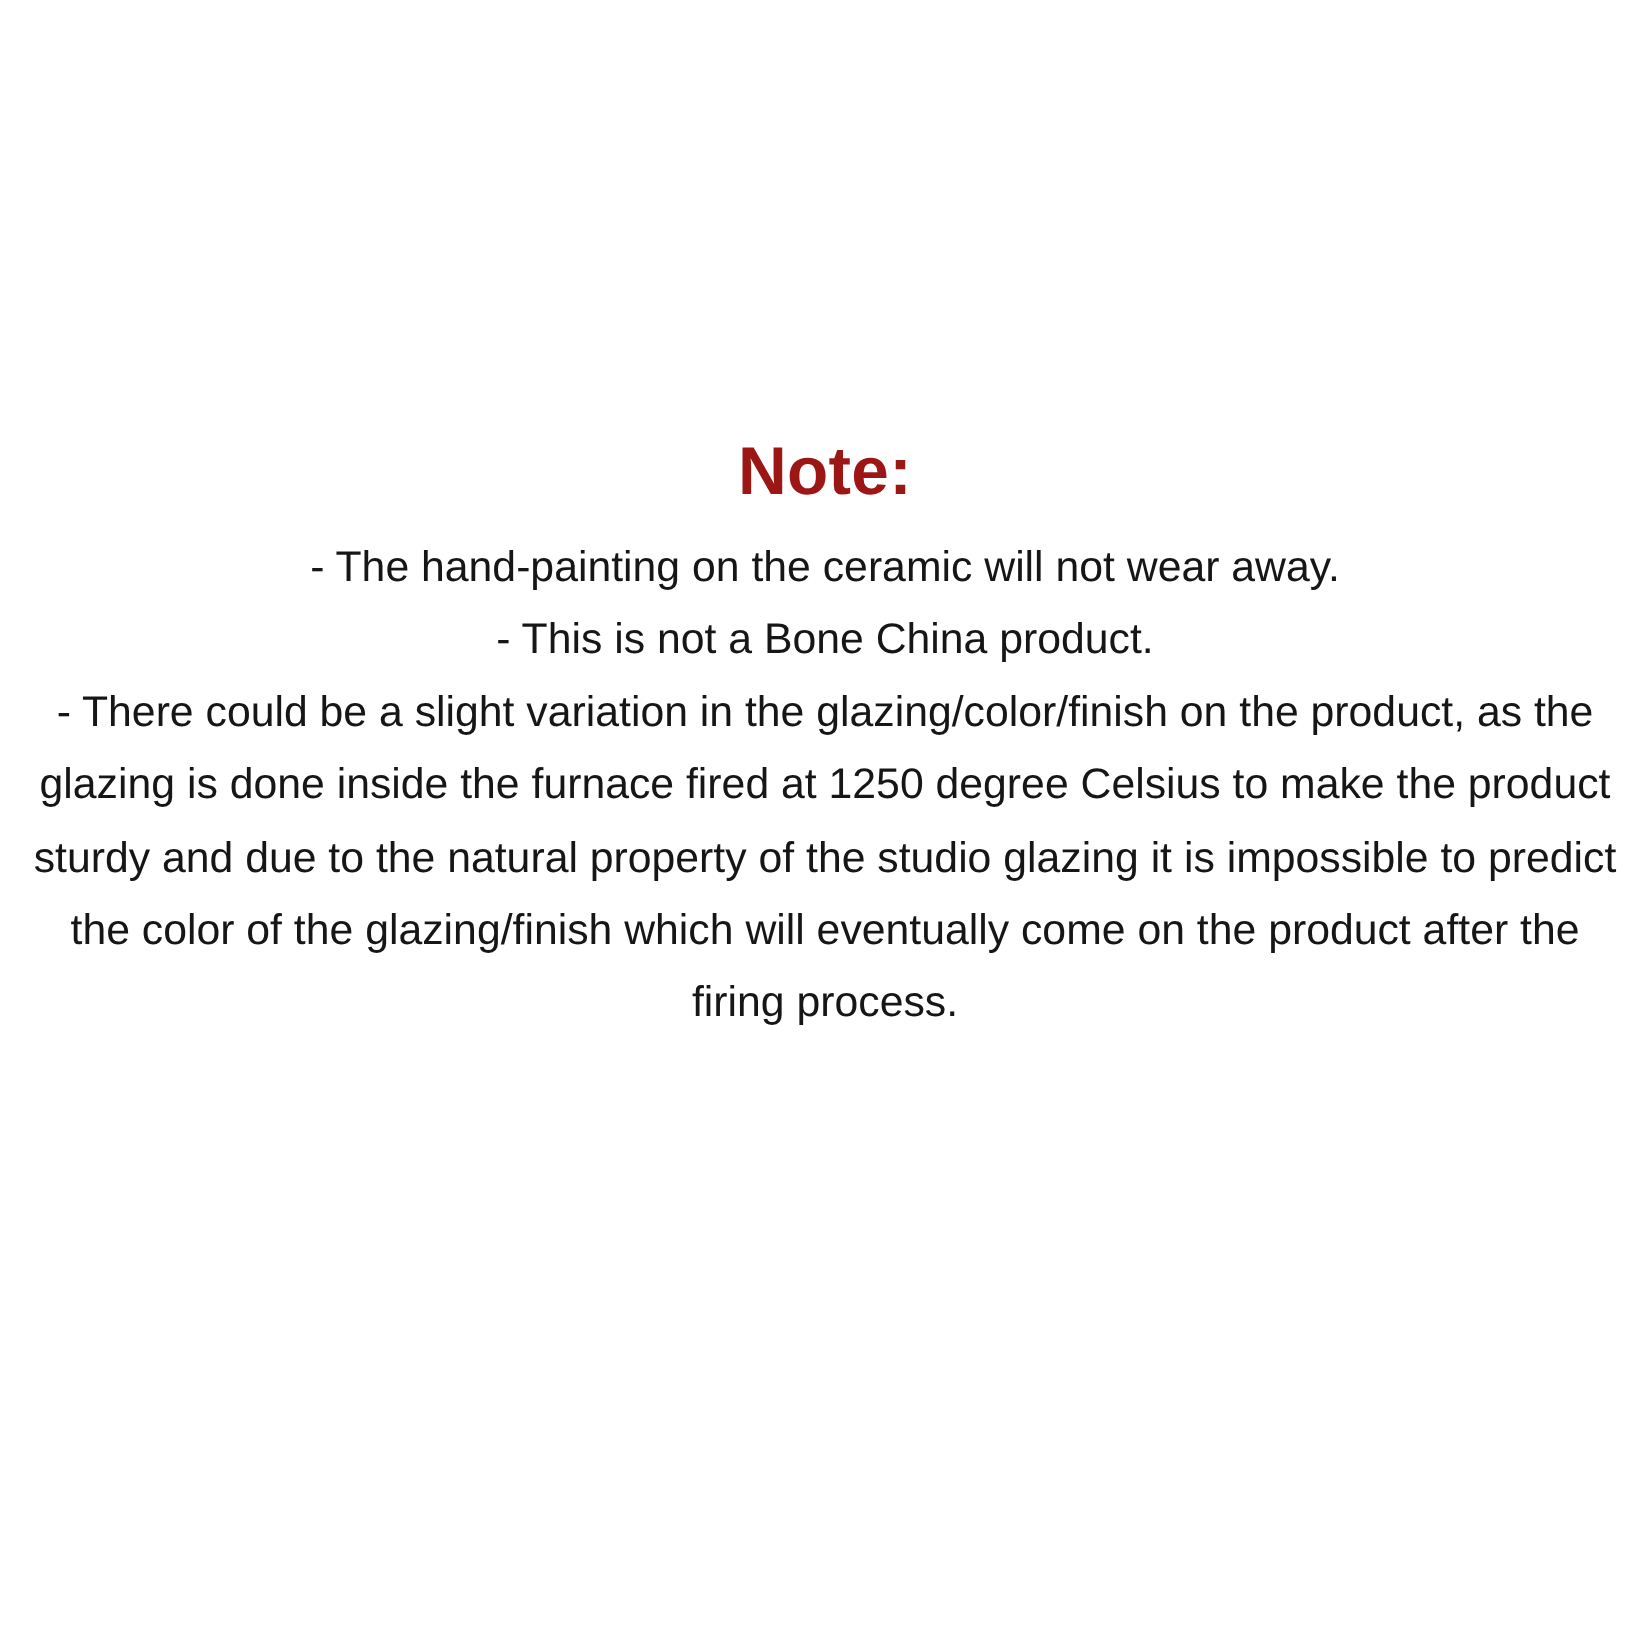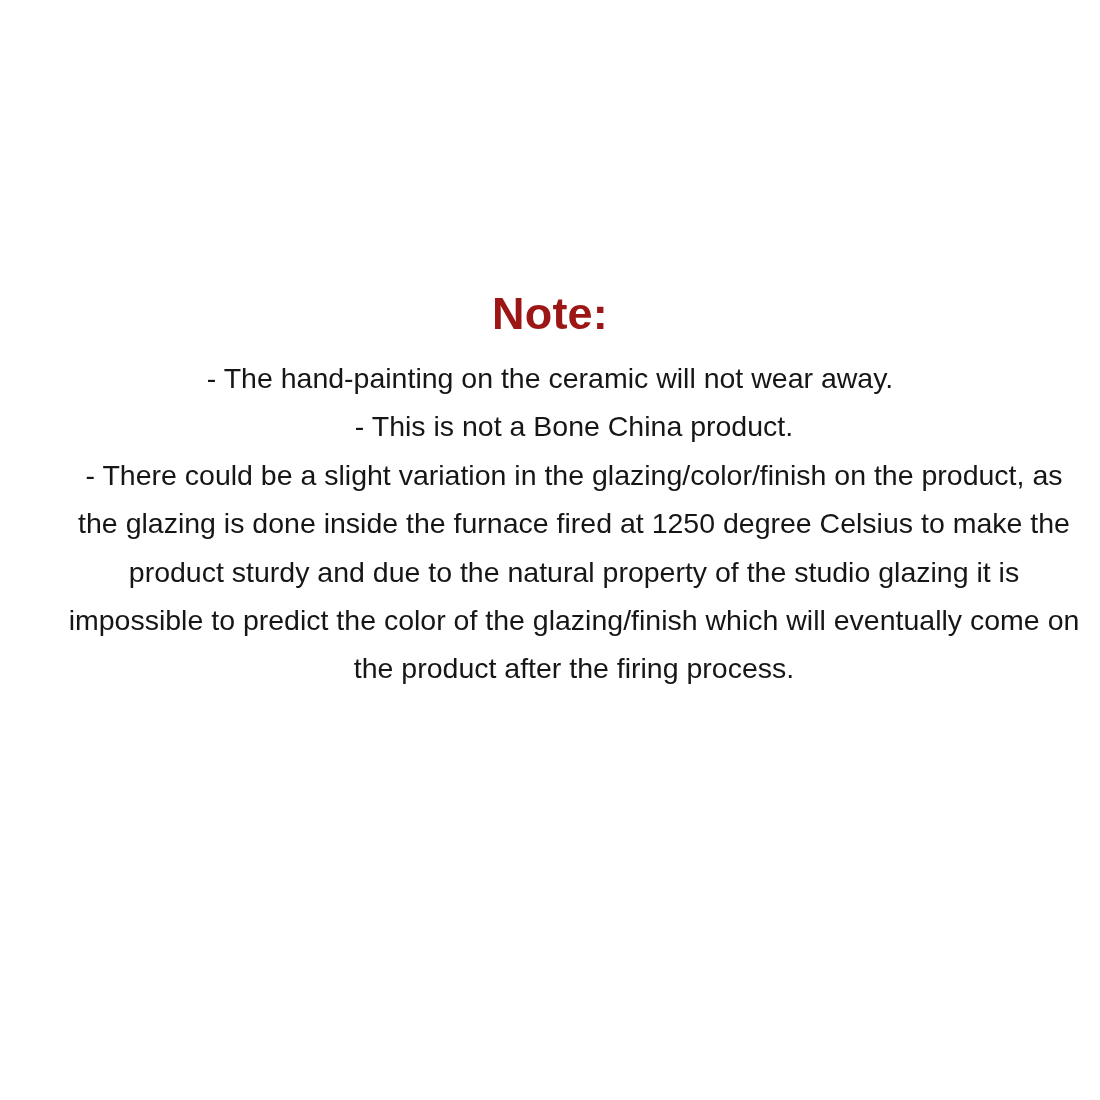--- a/index.html
+++ b/index.html
@@ -43,21 +43,20 @@
   }
   .note-line {
     font-size: 28.5px;
     line-height: 1.7;
     color: #161616;
     margin: 0;
     padding: 0 10px;
   }
   .note-line + .note-line {
     margin-top: 0px;
-    margin-left: 48px;
   }
   .para-wide {
     padding: 0 6px;
   }
 </style>
 </head>
 <body>
 
 <div class="page">
   <div class="note-block">

